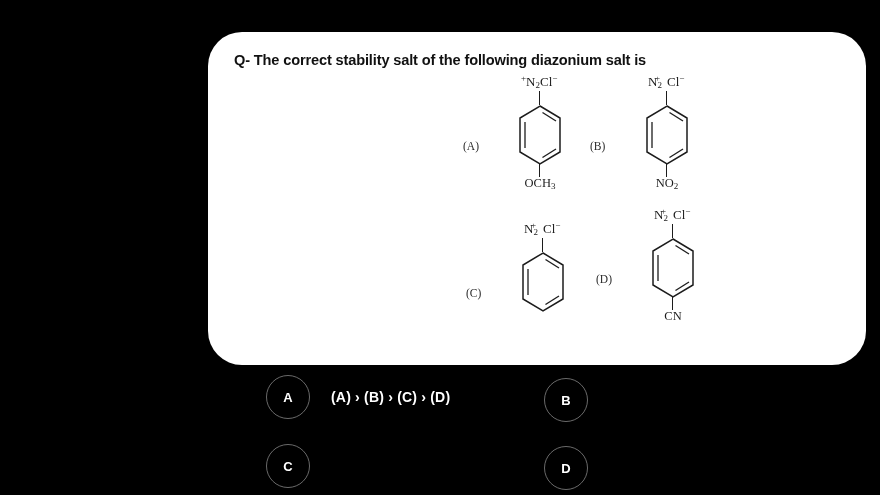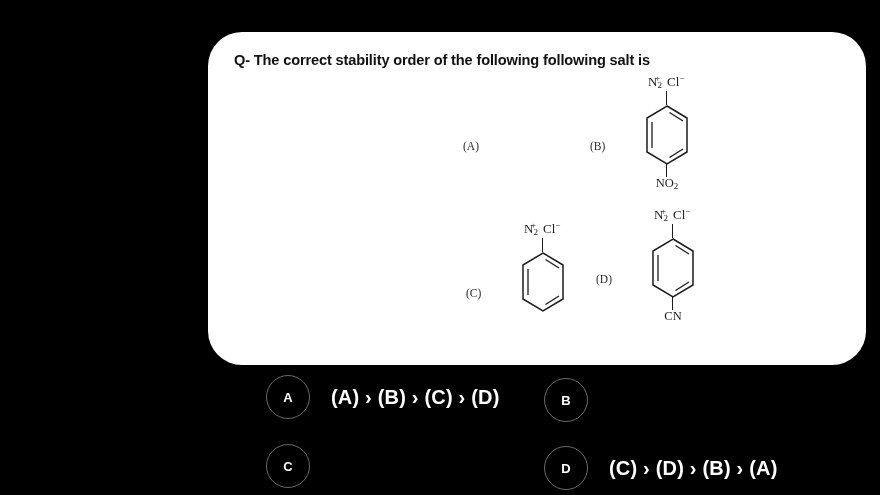--- a/index.html
+++ b/index.html
@@ -163,99 +163,117 @@
     font-weight: bold;
     display: flex;
     align-items: center;
     justify-content: center;
     box-sizing: border-box;
     flex: 0 0 auto;
   }
   .option-text {
     margin-left: 21px;
     color: #ffffff;
-    font-size: 20px;
+    font-size: 14px;
     font-weight: bold;
     letter-spacing: 0.2px;
     white-space: nowrap;
   }
 </style>
 </head>
 <body>
 
 <div id="stage">
 
   <div class="question-card">
 
-    <div class="question-title">Q- The correct stability order of the following following salt is</div>
+    <div class="question-title">Q- The correct stability salt of the following diazonium salt is</div>
 
     <div class="structures">
 
       <div class="struct pos-a">
         <div class="struct-tag">(A)</div>
-      </div>
-
-      <div class="struct pos-b">
-        <div class="struct-tag">(B)</div>
         <div class="mol">
           <div class="top-label">
-            <span>N</span><span class="sub">2</span><span class="supplus-over">+</span><span>Cl</span><span class="sup">−</span>
+            <span class="sup">+</span><span>N</span><span class="sub">2</span><span>Cl</span><span class="sup">−</span>
           </div>
           <div class="bond-top"></div>
           <div class="ring">
             <svg width="44" height="60" viewBox="0 0 44 60">
               <polygon points="22,1 42,13 42,47 22,59 2,47 2,13" fill="none" stroke="#1c1c1c" stroke-width="1.5"></polygon>
               <line x1="7" y1="17" x2="7" y2="43" stroke="#1c1c1c" stroke-width="1.3"></line>
               <line x1="24.5" y1="7.5" x2="38" y2="16" stroke="#1c1c1c" stroke-width="1.3"></line>
               <line x1="24.5" y1="52.5" x2="38" y2="44" stroke="#1c1c1c" stroke-width="1.3"></line>
             </svg>
           </div>
           <div class="bond-bottom"></div>
           <div class="bottom-label">
-            <span>NO</span><span class="sub">2</span>
+            <span>OCH</span><span class="sub">3</span>
           </div>
         </div>
       </div>
 
-      <div class="struct pos-c">
-        <div class="struct-tag">(C)</div>
+      <div class="struct pos-b">
+        <div class="struct-tag">(B)</div>
         <div class="mol">
           <div class="top-label">
             <span>N</span><span class="sub">2</span><span class="supplus-over">+</span><span>Cl</span><span class="sup">−</span>
           </div>
           <div class="bond-top"></div>
           <div class="ring">
             <svg width="44" height="60" viewBox="0 0 44 60">
               <polygon points="22,1 42,13 42,47 22,59 2,47 2,13" fill="none" stroke="#1c1c1c" stroke-width="1.5"></polygon>
               <line x1="7" y1="17" x2="7" y2="43" stroke="#1c1c1c" stroke-width="1.3"></line>
               <line x1="24.5" y1="7.5" x2="38" y2="16" stroke="#1c1c1c" stroke-width="1.3"></line>
               <line x1="24.5" y1="52.5" x2="38" y2="44" stroke="#1c1c1c" stroke-width="1.3"></line>
             </svg>
           </div>
+          <div class="bond-bottom"></div>
           <div class="bottom-label">
-            <span></span><span class="sub"></span>
+            <span>NO</span><span class="sub">2</span>
           </div>
         </div>
       </div>
 
-      <div class="struct pos-d">
-        <div class="struct-tag">(D)</div>
+      <div class="struct pos-c">
+        <div class="struct-tag">(C)</div>
         <div class="mol">
           <div class="top-label">
             <span>N</span><span class="sub">2</span><span class="supplus-over">+</span><span>Cl</span><span class="sup">−</span>
           </div>
           <div class="bond-top"></div>
           <div class="ring">
             <svg width="44" height="60" viewBox="0 0 44 60">
               <polygon points="22,1 42,13 42,47 22,59 2,47 2,13" fill="none" stroke="#1c1c1c" stroke-width="1.5"></polygon>
               <line x1="7" y1="17" x2="7" y2="43" stroke="#1c1c1c" stroke-width="1.3"></line>
               <line x1="24.5" y1="7.5" x2="38" y2="16" stroke="#1c1c1c" stroke-width="1.3"></line>
               <line x1="24.5" y1="52.5" x2="38" y2="44" stroke="#1c1c1c" stroke-width="1.3"></line>
             </svg>
           </div>
+          <div class="bottom-label">
+            <span></span><span class="sub"></span>
+          </div>
+        </div>
+      </div>
+
+      <div class="struct pos-d">
+        <div class="struct-tag">(D)</div>
+        <div class="mol">
+          <div class="top-label">
+            <span>N</span><span class="sub">2</span><span class="supplus-over">+</span><span>Cl</span><span class="sup">−</span>
+          </div>
+          <div class="bond-top"></div>
+          <div class="ring">
+            <svg width="44" height="60" viewBox="0 0 44 60">
+              <polygon points="22,1 42,13 42,47 22,59 2,47 2,13" fill="none" stroke="#1c1c1c" stroke-width="1.5"></polygon>
+              <line x1="7" y1="17" x2="7" y2="43" stroke="#1c1c1c" stroke-width="1.3"></line>
+              <line x1="24.5" y1="7.5" x2="38" y2="16" stroke="#1c1c1c" stroke-width="1.3"></line>
+              <line x1="24.5" y1="52.5" x2="38" y2="44" stroke="#1c1c1c" stroke-width="1.3"></line>
+            </svg>
+          </div>
           <div class="bond-bottom"></div>
           <div class="bottom-label">
             <span>CN</span><span class="sub"></span>
           </div>
         </div>
       </div>
 
     </div>
   </div>
 
@@ -269,18 +287,17 @@
     <div class="option opt-1">
       <div class="badge">B</div>
     </div>
 
     <div class="option opt-2">
       <div class="badge">C</div>
     </div>
 
     <div class="option opt-3">
       <div class="badge">D</div>
-      <div class="option-text">(C) › (D) › (B) › (A)</div>
     </div>
 
   </div>
 
 </div>
 
 </body></html>

